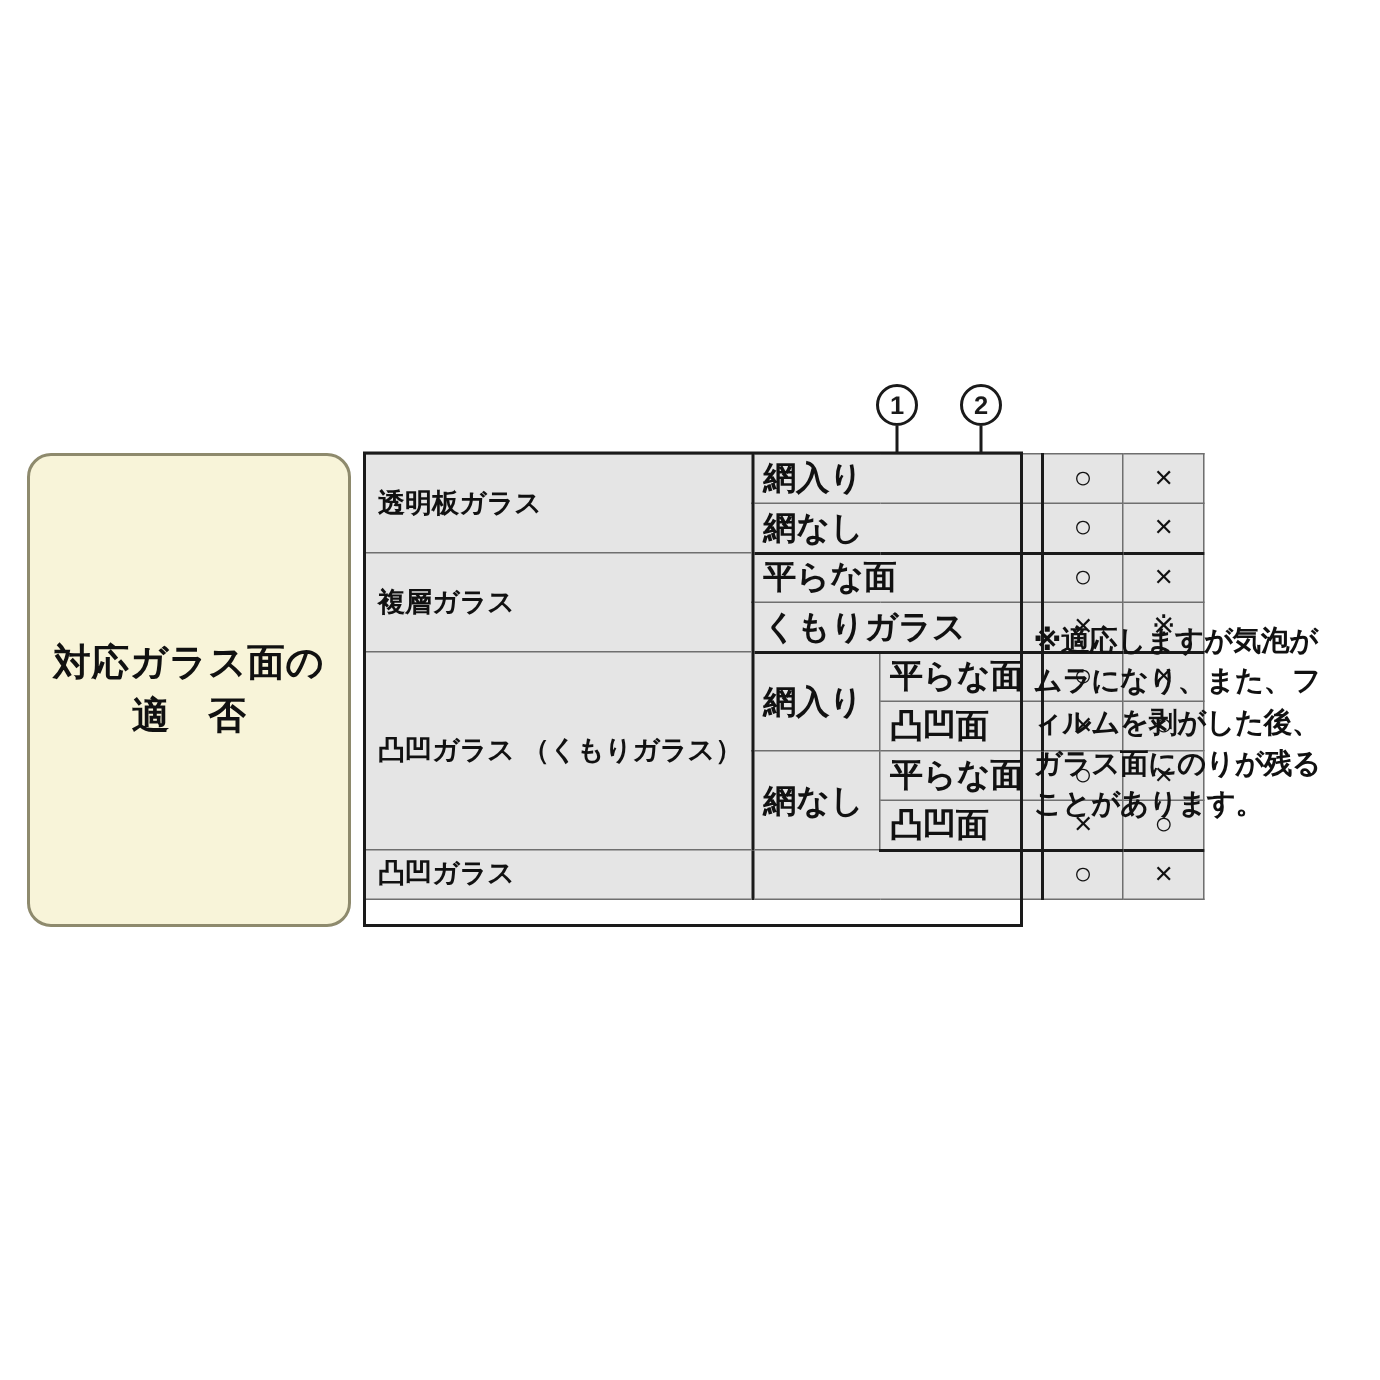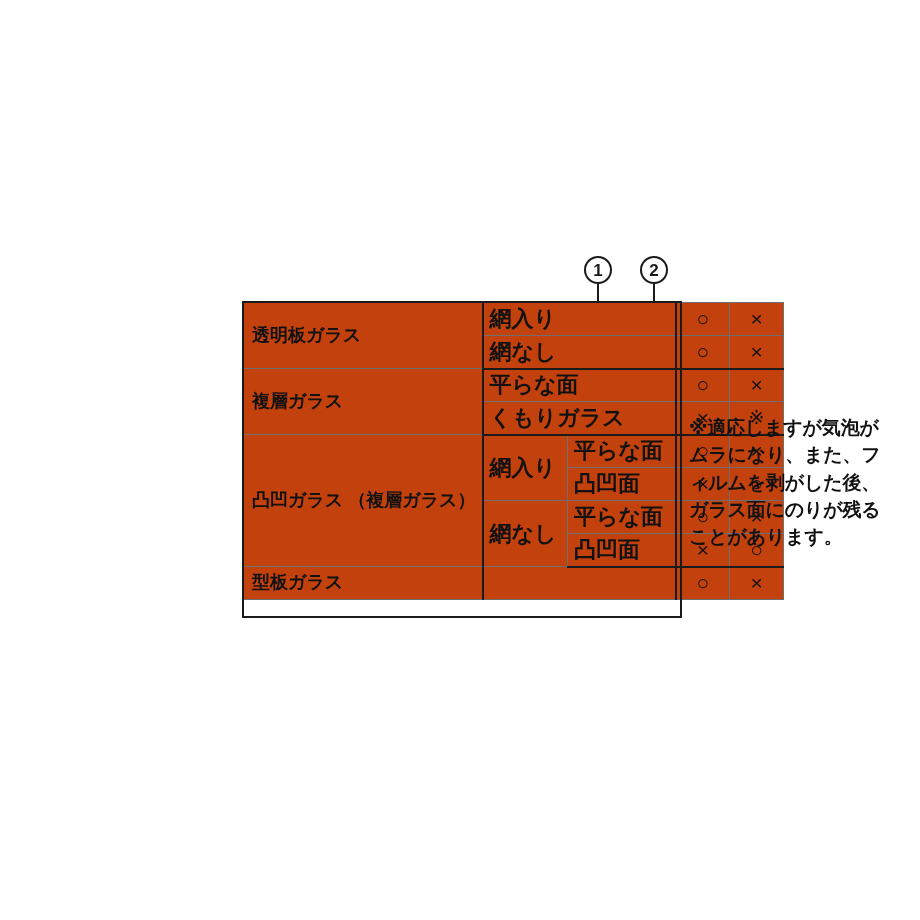--- a/index.html
+++ b/index.html
@@ -77,21 +77,21 @@
     margin: 0 auto;
   }
 
   
   .glass-table {
     position: absolute;
     left: 243px;
     top: 302px;
     border-collapse: collapse;
     table-layout: fixed;
-    background: #c2410c;
+    background: #e5e5e5;
   }
   .glass-table td {
     border: 1px solid #6f6f6f;
     padding: 0 6px;
     font-size: 22px;
     font-weight: 700;
     color: #111111;
     vertical-align: middle;
     white-space: nowrap;
     box-sizing: border-box;
@@ -159,20 +159,24 @@
     color: #111111;
     letter-spacing: -0.2px;
     word-break: break-all;
   }
 </style>
 </head>
 <body>
 
 <div id="stage">
 
+  <div class="label-card">
+    <div class="label-card-text">対応ガラス面の
+適　否</div>
+  </div>
 
   <div class="col-head c1">
     <span class="circle-num">1</span>
     <div class="stem"></div>
   </div>
   <div class="col-head c2">
     <span class="circle-num">2</span>
     <div class="stem"></div>
   </div>
 
@@ -197,21 +201,21 @@
         <td class="mark">×</td>
       </tr>
       <tr class="group-end">
         <td class="sub-wide" colspan="2">くもりガラス</td>
         <td class="mark marks-left">×</td>
         <td class="mark komejirushi">※</td>
       </tr>
 
       <tr>
         <td class="cat group-col" rowspan="4">凸凹ガラス
-（複層ガラス）</td>
+（くもりガラス）</td>
         <td class="sub" rowspan="2">網入り</td>
         <td class="face">平らな面</td>
         <td class="mark marks-left">○</td>
         <td class="mark">×</td>
       </tr>
       <tr>
         <td class="face">凸凹面</td>
         <td class="mark marks-left">×</td>
         <td class="mark">○</td>
       </tr>
@@ -221,21 +225,21 @@
         <td class="mark marks-left">○</td>
         <td class="mark">×</td>
       </tr>
       <tr class="group-end">
         <td class="face">凸凹面</td>
         <td class="mark marks-left">×</td>
         <td class="mark">○</td>
       </tr>
 
       <tr>
-        <td class="cat group-col">型板ガラス</td>
+        <td class="cat group-col">凸凹ガラス</td>
         <td class="blank" colspan="2"></td>
         <td class="mark marks-left">○</td>
         <td class="mark">×</td>
       </tr>
     </tbody>
   </table>
   <div class="table-frame"></div>
 
   <div class="note">※適応しますが気泡がムラになり、また、フィルムを剥がした後、ガラス面にのりが残ることがあります。</div>
 

